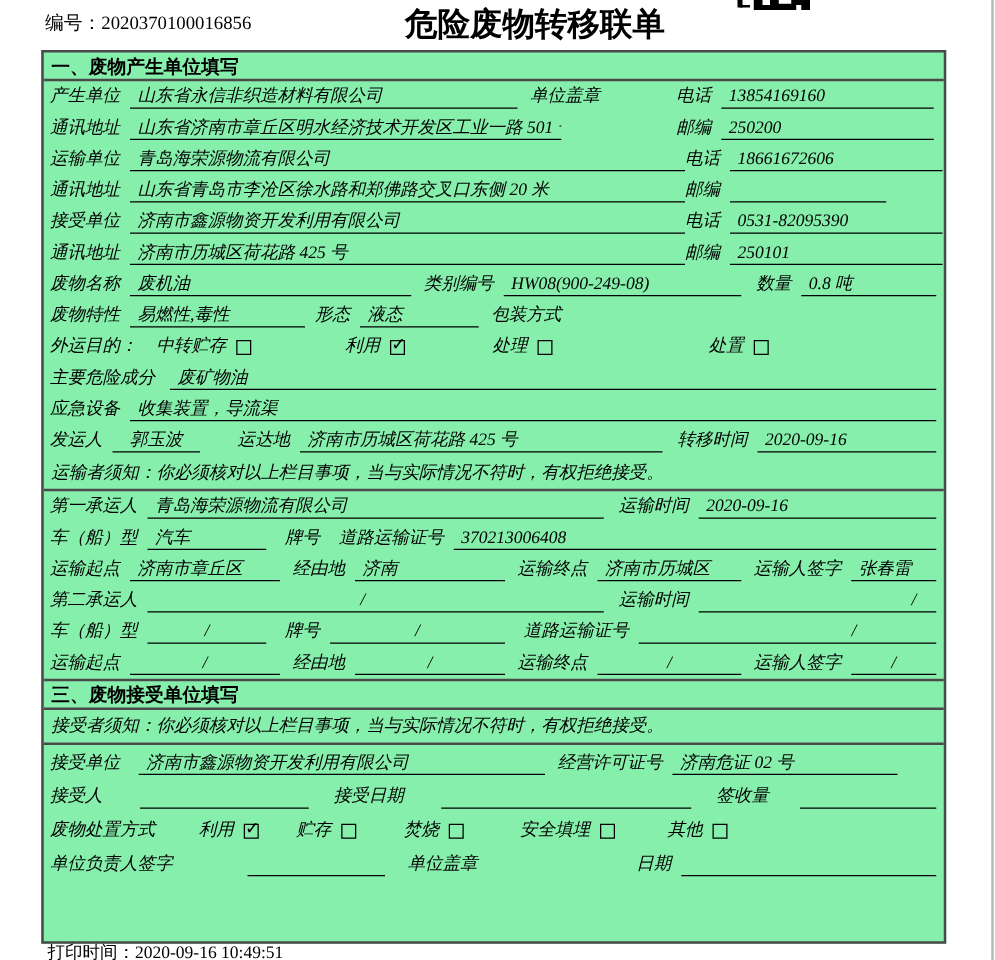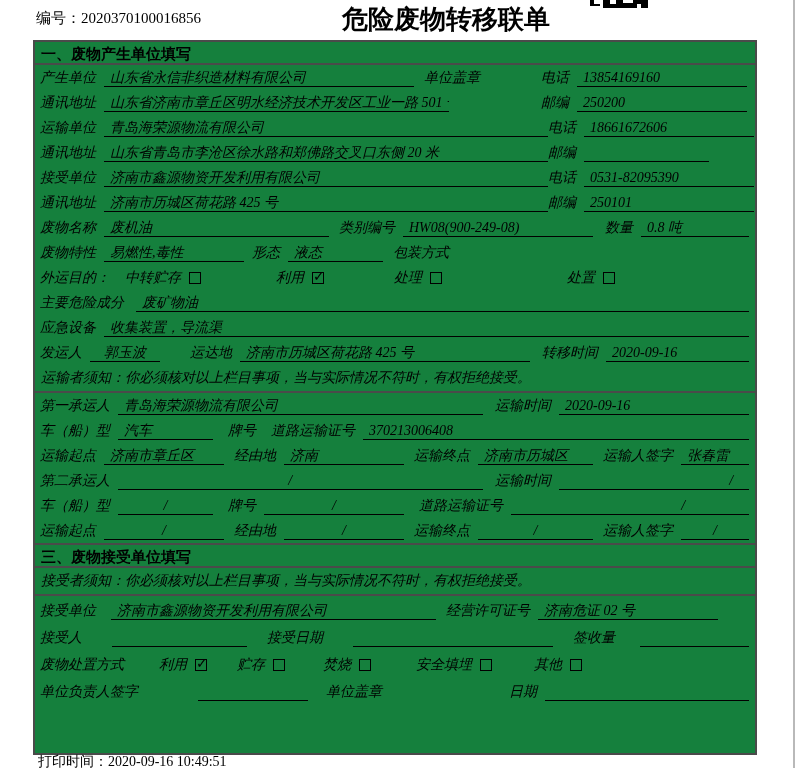--- a/index.html
+++ b/index.html
@@ -1,29 +1,29 @@
 <!DOCTYPE html>
 <html><head>
 <meta charset="utf-8">
 <style>
   * { margin:0; padding:0; box-sizing:border-box; }
   html,body { width:796px; height:768px; background:#ffffff; overflow:hidden; }
   body { position:relative; font-family:"Liberation Serif","DejaVu Serif",serif; color:#000; font-size:14px; }
 
   .serial { position:absolute; left:36px; top:9px; font-size:15px; white-space:nowrap; }
-  .doc-title { position:absolute; left:342px; top:2px; font-size:26px; font-weight:bold; white-space:nowrap; }
+  .doc-title { position:absolute; left:324px; top:2px; font-size:26px; font-weight:bold; white-space:nowrap; }
 
   .qr { position:absolute; left:590px; top:0; width:60px; height:9px; }
   .qr div { position:absolute; background:#000; }
   .qr .w { background:#fff; }
 
   .page-edge { position:absolute; right:1px; top:0; width:2px; height:768px; background:#b9b9b9; }
 
   .form-table { position:absolute; left:33px; top:40px; width:724px; height:715px;
-                border:2px solid #4a4a4a; background:#15803d; }
+                border:2px solid #4a4a4a; background:#86efac; }
 
   .sec-head { height:23px; border-bottom:2px solid #4a4a4a; font-weight:bold; font-size:15px;
               padding:3px 0 0 6px; line-height:18px; }
   .sec-head.mid { border-top:2px solid #4a4a4a; height:25px; }
 
   .notice { height:28px; border-bottom:2px solid #4a4a4a; display:flex; align-items:center;
             padding-left:6px; white-space:nowrap;font-style:italic; }
 
   .row { display:flex; align-items:flex-end; height:25px; padding:0 6px 3px 5px;font-style:italic; }
   .s3 .row { height:27px; }

